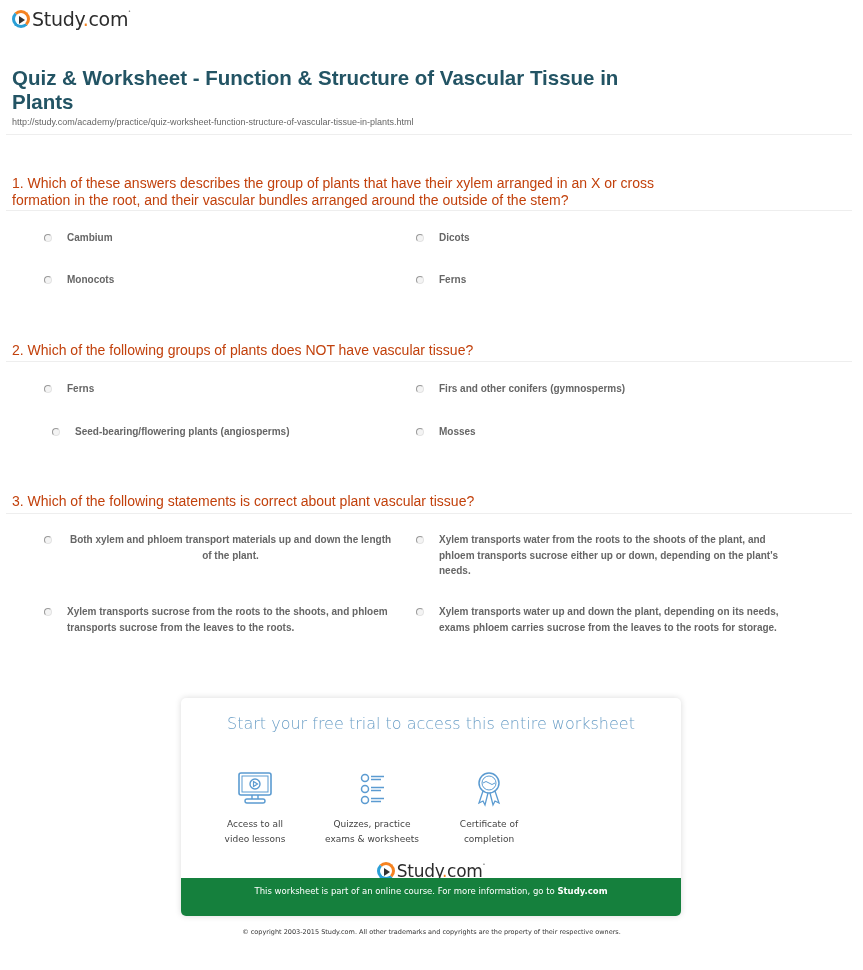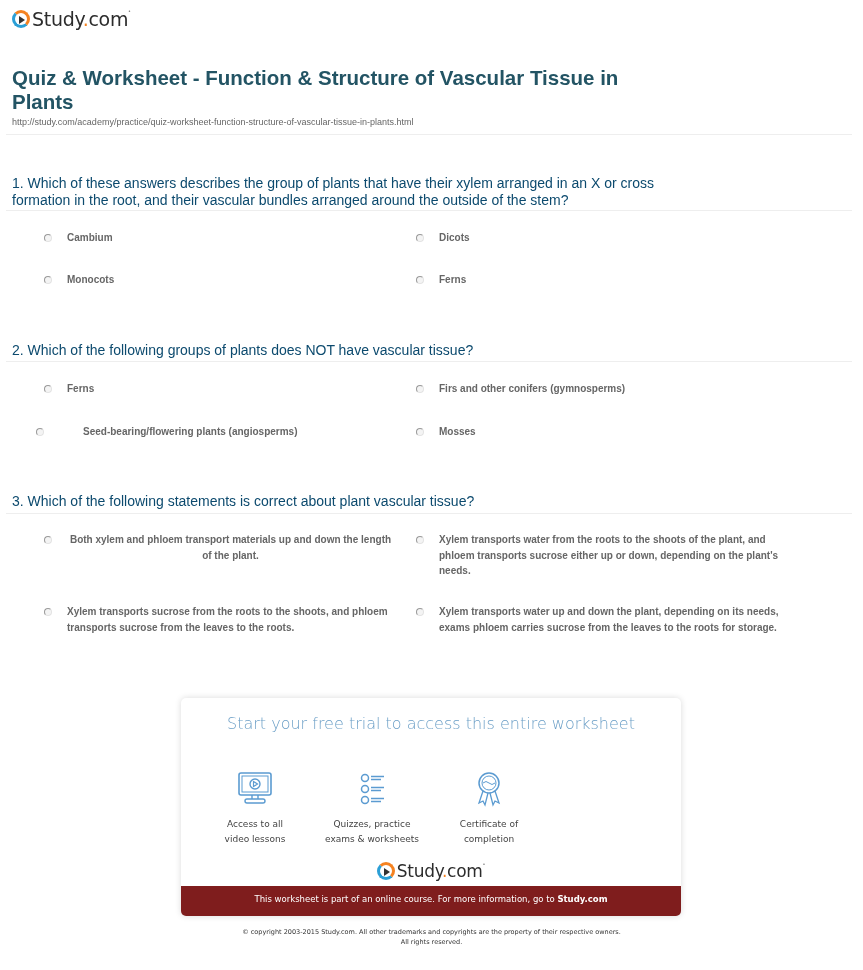--- a/index.html
+++ b/index.html
@@ -10,35 +10,35 @@
     .logo-icon { width: 18px; height: 18px; border-radius: 50%; border: 3px solid #f58220; border-left-color: #2b9fd6; border-bottom-color: #2b9fd6; position: relative; }
     .logo-icon::after { content: ""; position: absolute; left: 4px; top: 2.5px; width: 0; height: 0; border-left: 6px solid #333; border-top: 4px solid transparent; border-bottom: 4px solid transparent; }
     .logo-text { font-family: "DejaVu Sans", sans-serif; font-size: 19px; color: #2c2c2c; margin-left: 2px; letter-spacing: -0.3px; }
     .logo-dot { color: #f58220; }
     .logo-tm { font-size: 5px; vertical-align: top; color: #666; }
 
     .title { position: absolute; left: 12px; top: 66px; width: 640px; font-family: "Liberation Sans", sans-serif; font-weight: bold; font-size: 20.5px; line-height: 24px; color: #235464; }
     .url { position: absolute; left: 12px; top: 117px; font-size: 9px; color: #666; }
     .sep { position: absolute; left: 6px; width: 846px; height: 1px; background: #eeeeee; }
 
-    .question { position: absolute; left: 12px; width: 840px; font-family: "Liberation Sans", sans-serif; font-size: 14px; line-height: 17px; color: #0c4a6e; }
+    .question { position: absolute; left: 12px; width: 840px; font-family: "Liberation Sans", sans-serif; font-size: 14px; line-height: 17px; color: #c2410c; }
 
     .opt { position: absolute; display: flex; align-items: flex-start; font-size: 10px; font-weight: bold; color: #666; line-height: 15.5px; }
     .radio { width: 8px; height: 8px; border-radius: 50%; border: 1.5px solid #999; border-right-color: #e3e3e3; border-bottom-color: #e3e3e3; background: #f4f4f4; margin-top: 4px; margin-right: 15px; flex-shrink: 0; }
     .opt-text { display: block; }
 
     .promo { position: absolute; left: 181px; top: 698px; width: 500px; height: 218px; background: #fff; border-radius: 5px; box-shadow: 0 0 6px rgba(0,0,0,0.15); overflow: hidden; }
     .promo-title { position: absolute; top: 16px; width: 100%; text-align: center; font-family: "DejaVu Sans", sans-serif; font-size: 16px; color: #6a9ec6; font-weight: 300; }
     .promo-sub { position: absolute; top: 41px; width: 100%; text-align: center; font-family: "DejaVu Sans", sans-serif; font-size: 9px; color: #333; }
     .feature { position: absolute; top: 72px; width: 110px; text-align: center; }
     .feature svg { display: block; margin: 0 auto; }
     .feature-label { margin-top: 9px; font-family: "DejaVu Sans", sans-serif; font-size: 9px; line-height: 15px; color: #444; }
     .promo-logo { position: absolute; top: 163px; width: 100%; display: flex; justify-content: center; align-items: center; }
     .promo-logo .logo-text { font-size: 17px; }
-    .promo-bar { position: absolute; left: 0; bottom: 0; width: 100%; height: 30px; background: #7f1d1d; color: #fff; text-align: center; font-family: "DejaVu Sans", sans-serif; font-size: 8.5px; line-height: 26px; }
+    .promo-bar { position: absolute; left: 0; bottom: 0; width: 100%; height: 38px; background: #15803d; color: #fff; text-align: center; font-family: "DejaVu Sans", sans-serif; font-size: 8.5px; line-height: 26px; }
     .promo-bar b { font-weight: bold; }
 
     .copyright { position: absolute; left: 180px; top: 927px; width: 503px; text-align: center; font-family: "DejaVu Sans", sans-serif; font-size: 6.5px; line-height: 10px; color: #333; }
   </style>
 </head>
 <body>
 
 <div class="logo">
   <span class="logo-icon"></span>
   <span class="logo-text"><span>Study</span><span class="logo-dot">.</span><span>com</span><span class="logo-tm">•</span></span>
@@ -70,21 +70,21 @@
 <div class="question" style="top:342px;">2. Which of the following groups of plants does NOT have vascular tissue?</div>
 <div class="sep" style="top:361px"></div>
 <div class="opt" style="left:44px; top:381px;">
   <span class="radio"></span>
   <span class="opt-text">Ferns</span>
 </div>
 <div class="opt" style="left:416px; top:381px;">
   <span class="radio"></span>
   <span class="opt-text">Firs and other conifers (gymnosperms)</span>
 </div>
-<div class="opt" style="left:36px; top:424px;gap:24px;">
+<div class="opt" style="left:52px; top:424px;">
   <span class="radio"></span>
   <span class="opt-text">Seed-bearing/flowering plants (angiosperms)</span>
 </div>
 <div class="opt" style="left:416px; top:424px;">
   <span class="radio"></span>
   <span class="opt-text">Mosses</span>
 </div>
 
 <div class="question" style="top:493px;">3. Which of the following statements is correct about plant vascular tissue?</div>
 <div class="sep" style="top:513px"></div>
@@ -147,14 +147,13 @@
     <span class="logo-text"><span>Study</span><span class="logo-dot">.</span><span>com</span><span class="logo-tm">•</span></span>
   </div>
 
   <div class="promo-bar">
     <span>This worksheet is part of an online course. For more information, go to </span><b>Study.com</b>
   </div>
 </div>
 
 <div class="copyright">
   <div>© copyright 2003-2015 Study.com. All other trademarks and copyrights are the property of their respective owners.</div>
-  <div>All rights reserved.</div>
 </div>
 
 </body></html>

